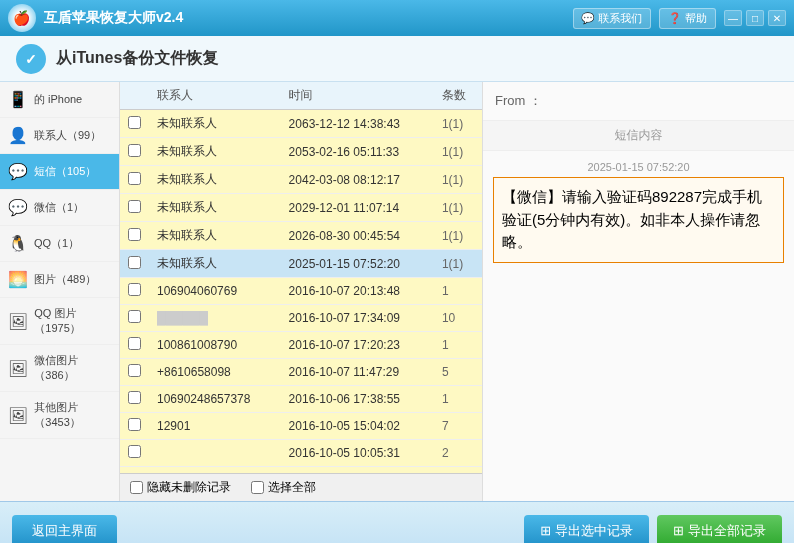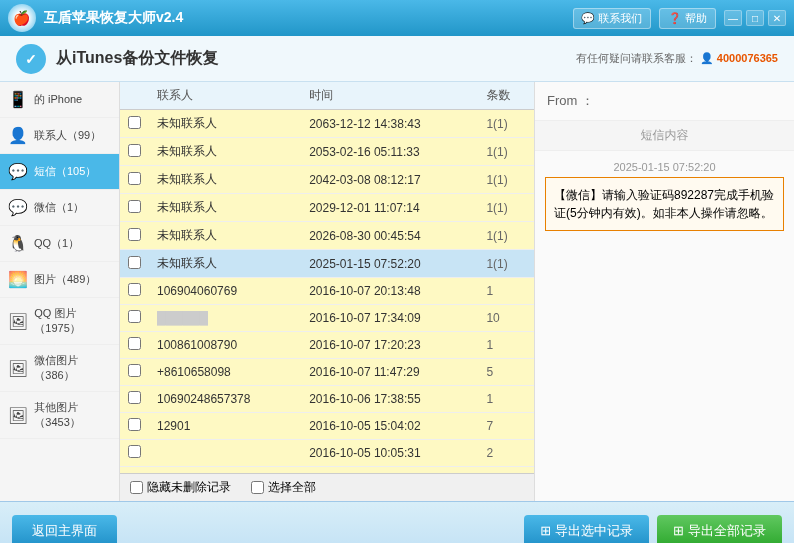--- a/index.html
+++ b/index.html
@@ -200,21 +200,21 @@
     }
     .footer-checkbox-label {
       display: flex;
       align-items: center;
       gap: 4px;
       cursor: pointer;
     }
 
     
     .detail-panel {
-      width: 260px;
+      width: 312px;
       background: #fafafa;
       border-left: 1px solid #ddd;
       display: flex;
       flex-direction: column;
     }
     .detail-from {
       padding: 10px 12px;
       border-bottom: 1px solid #eee;
       font-size: 13px;
       color: #666;
@@ -239,21 +239,21 @@
       font-size: 11px;
       color: #999;
       margin-bottom: 4px;
       text-align: center;
     }
     .message-bubble {
       background: white;
       border: 1px solid #ddd;
       border-radius: 0;
       padding: 8px;
-      font-size: 12px;
+      font-size: 15px;
       line-height: 1.5;
     }
     .message-bubble.highlighted {
       border-color: #e88000;
       background: #fffaf0;
     }
 
     
     .bottom-bar {
       height: 58px;
@@ -328,25 +328,20 @@
       <button class="win-btn">✕</button>
     </div>
   </div>
 </div>
 
 <div class="header-bar">
   <div class="header-title">
     <div class="header-icon">✓</div>
     <span>从iTunes备份文件恢复</span>
   </div>
-  <div class="header-right">
-    <span>有任何疑问请联系客服：</span>
-    <span>👤</span>
-    <span class="phone-number">4000076365</span>
-  </div>
 </div>
 
 <div class="main-content">
 
   <div class="sidebar">
 
   <div class="sidebar-item">
       <span style="font-size:16px;">📱</span>
       <span style="font-size:11px;">的 iPhone</span>
     </div>

